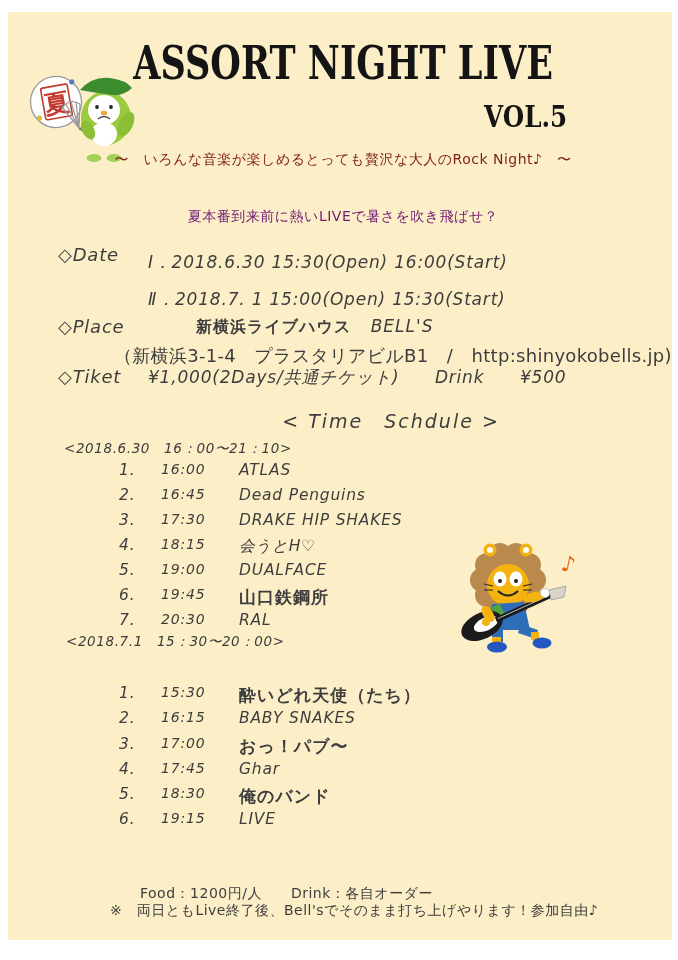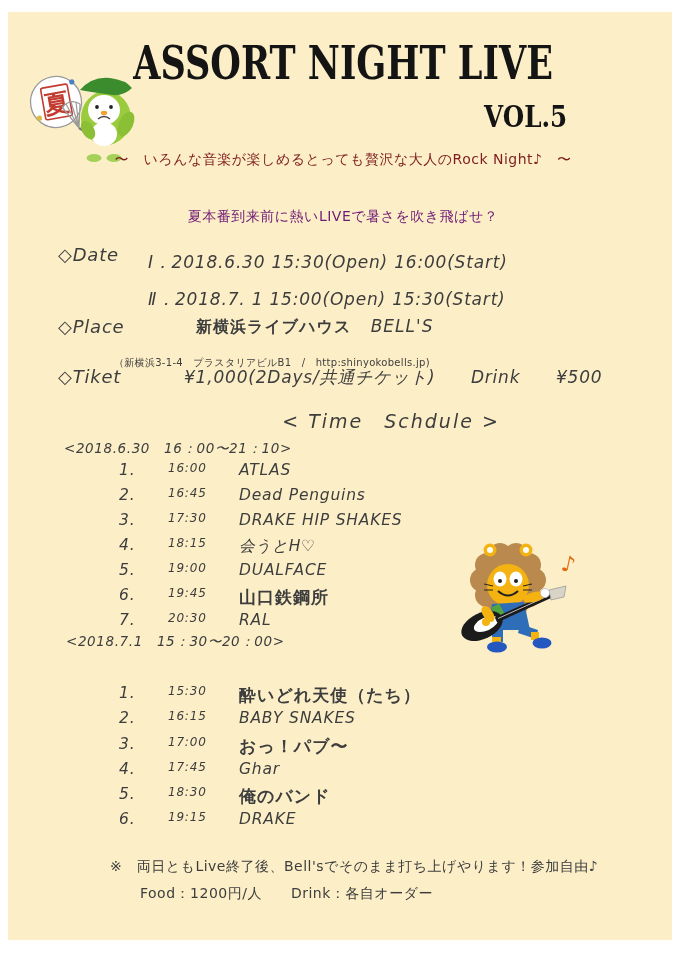--- a/index.html
+++ b/index.html
@@ -20,34 +20,34 @@
   .tagline{top:151px;font-size:14px;color:#7f1d1d;}
   .special{top:180px;font-size:14px;color:#4a4a4a;}
   .catch{top:208px;font-size:14px;color:#701a75;}
 
   .lbl{left:58px;font-size:18px;}
   .val{left:148px;font-size:17px;white-space:nowrap;}
   .lbl-date{top:244px;} .val-date1{top:251px;} .val-date2{top:288px;}
   .lbl-place{top:316px;} .val-place{top:316px;}
   .venue-jp{font-style:normal;font-weight:bold;font-size:16px;letter-spacing:1px;margin-left:48px;}
   .venue-en{font-style:italic;font-size:17px;letter-spacing:1px;margin-left:14px;}
-  .place-detail{top:356px;left:114px;font-size:10px;letter-spacing:0.3px;}
-  .lbl-ticket{top:366px;} .val-ticket{top:366px;margin-left:36px;}
+  .place-detail{top:344px;left:114px;font-size:18px;letter-spacing:0.3px;}
+  .lbl-ticket{top:366px;} .val-ticket{top:366px;}
 
   .sched-heading{top:409px;font-size:19px;letter-spacing:2px;padding-left:48px;}
   .day-header{font-size:13.5px;letter-spacing:0.6px;}
   .day1-header{top:440px;left:64px;}
   .day2-header{top:633px;left:66px;}
   .act{left:0;width:100%;height:24px;}
   .act-no{position:absolute;left:119px;font-size:15.5px;}
-  .act-time{position:absolute;left:168px;font-size:12px;}
+  .act-time{position:absolute;left:161px;font-size:14px;}
   .act-name{position:absolute;left:239px;font-size:15.5px;white-space:nowrap;}
   .jp-bold{font-style:normal;font-weight:bold;font-size:17px;letter-spacing:1px;}
 
-  .note1{top:858px;left:110px;font-size:14px;}
+  .note1{top:902px;left:110px;font-size:14px;}
   .note2{top:885px;left:140px;font-size:14px;text-align:center;}
 
   svg{display:block;}
 </style>
 </head>
 <body>
 
 <div class="screen">
   <div class="paper"></div>
 
@@ -224,18 +224,18 @@
     <span class="act-name hand">Ghar</span>
   </div>
   <div class="abs act" style="top:785px">
     <span class="act-no hand">5.</span>
     <span class="act-time hand">18:30</span>
     <span class="act-name jp-bold">俺のバンド</span>
   </div>
   <div class="abs act" style="top:810px">
     <span class="act-no hand">6.</span>
     <span class="act-time hand">19:15</span>
-    <span class="act-name hand">DRAKE</span>
+    <span class="act-name hand">LIVE</span>
   </div>
 
   <div class="abs note1 jp">※　両日ともLive終了後、Bell'sでそのまま打ち上げやります！参加自由♪</div>
   <div class="abs note2 jp">Food：1200円/人　　Drink：各自オーダー</div>
 </div>
 
 </body></html>

